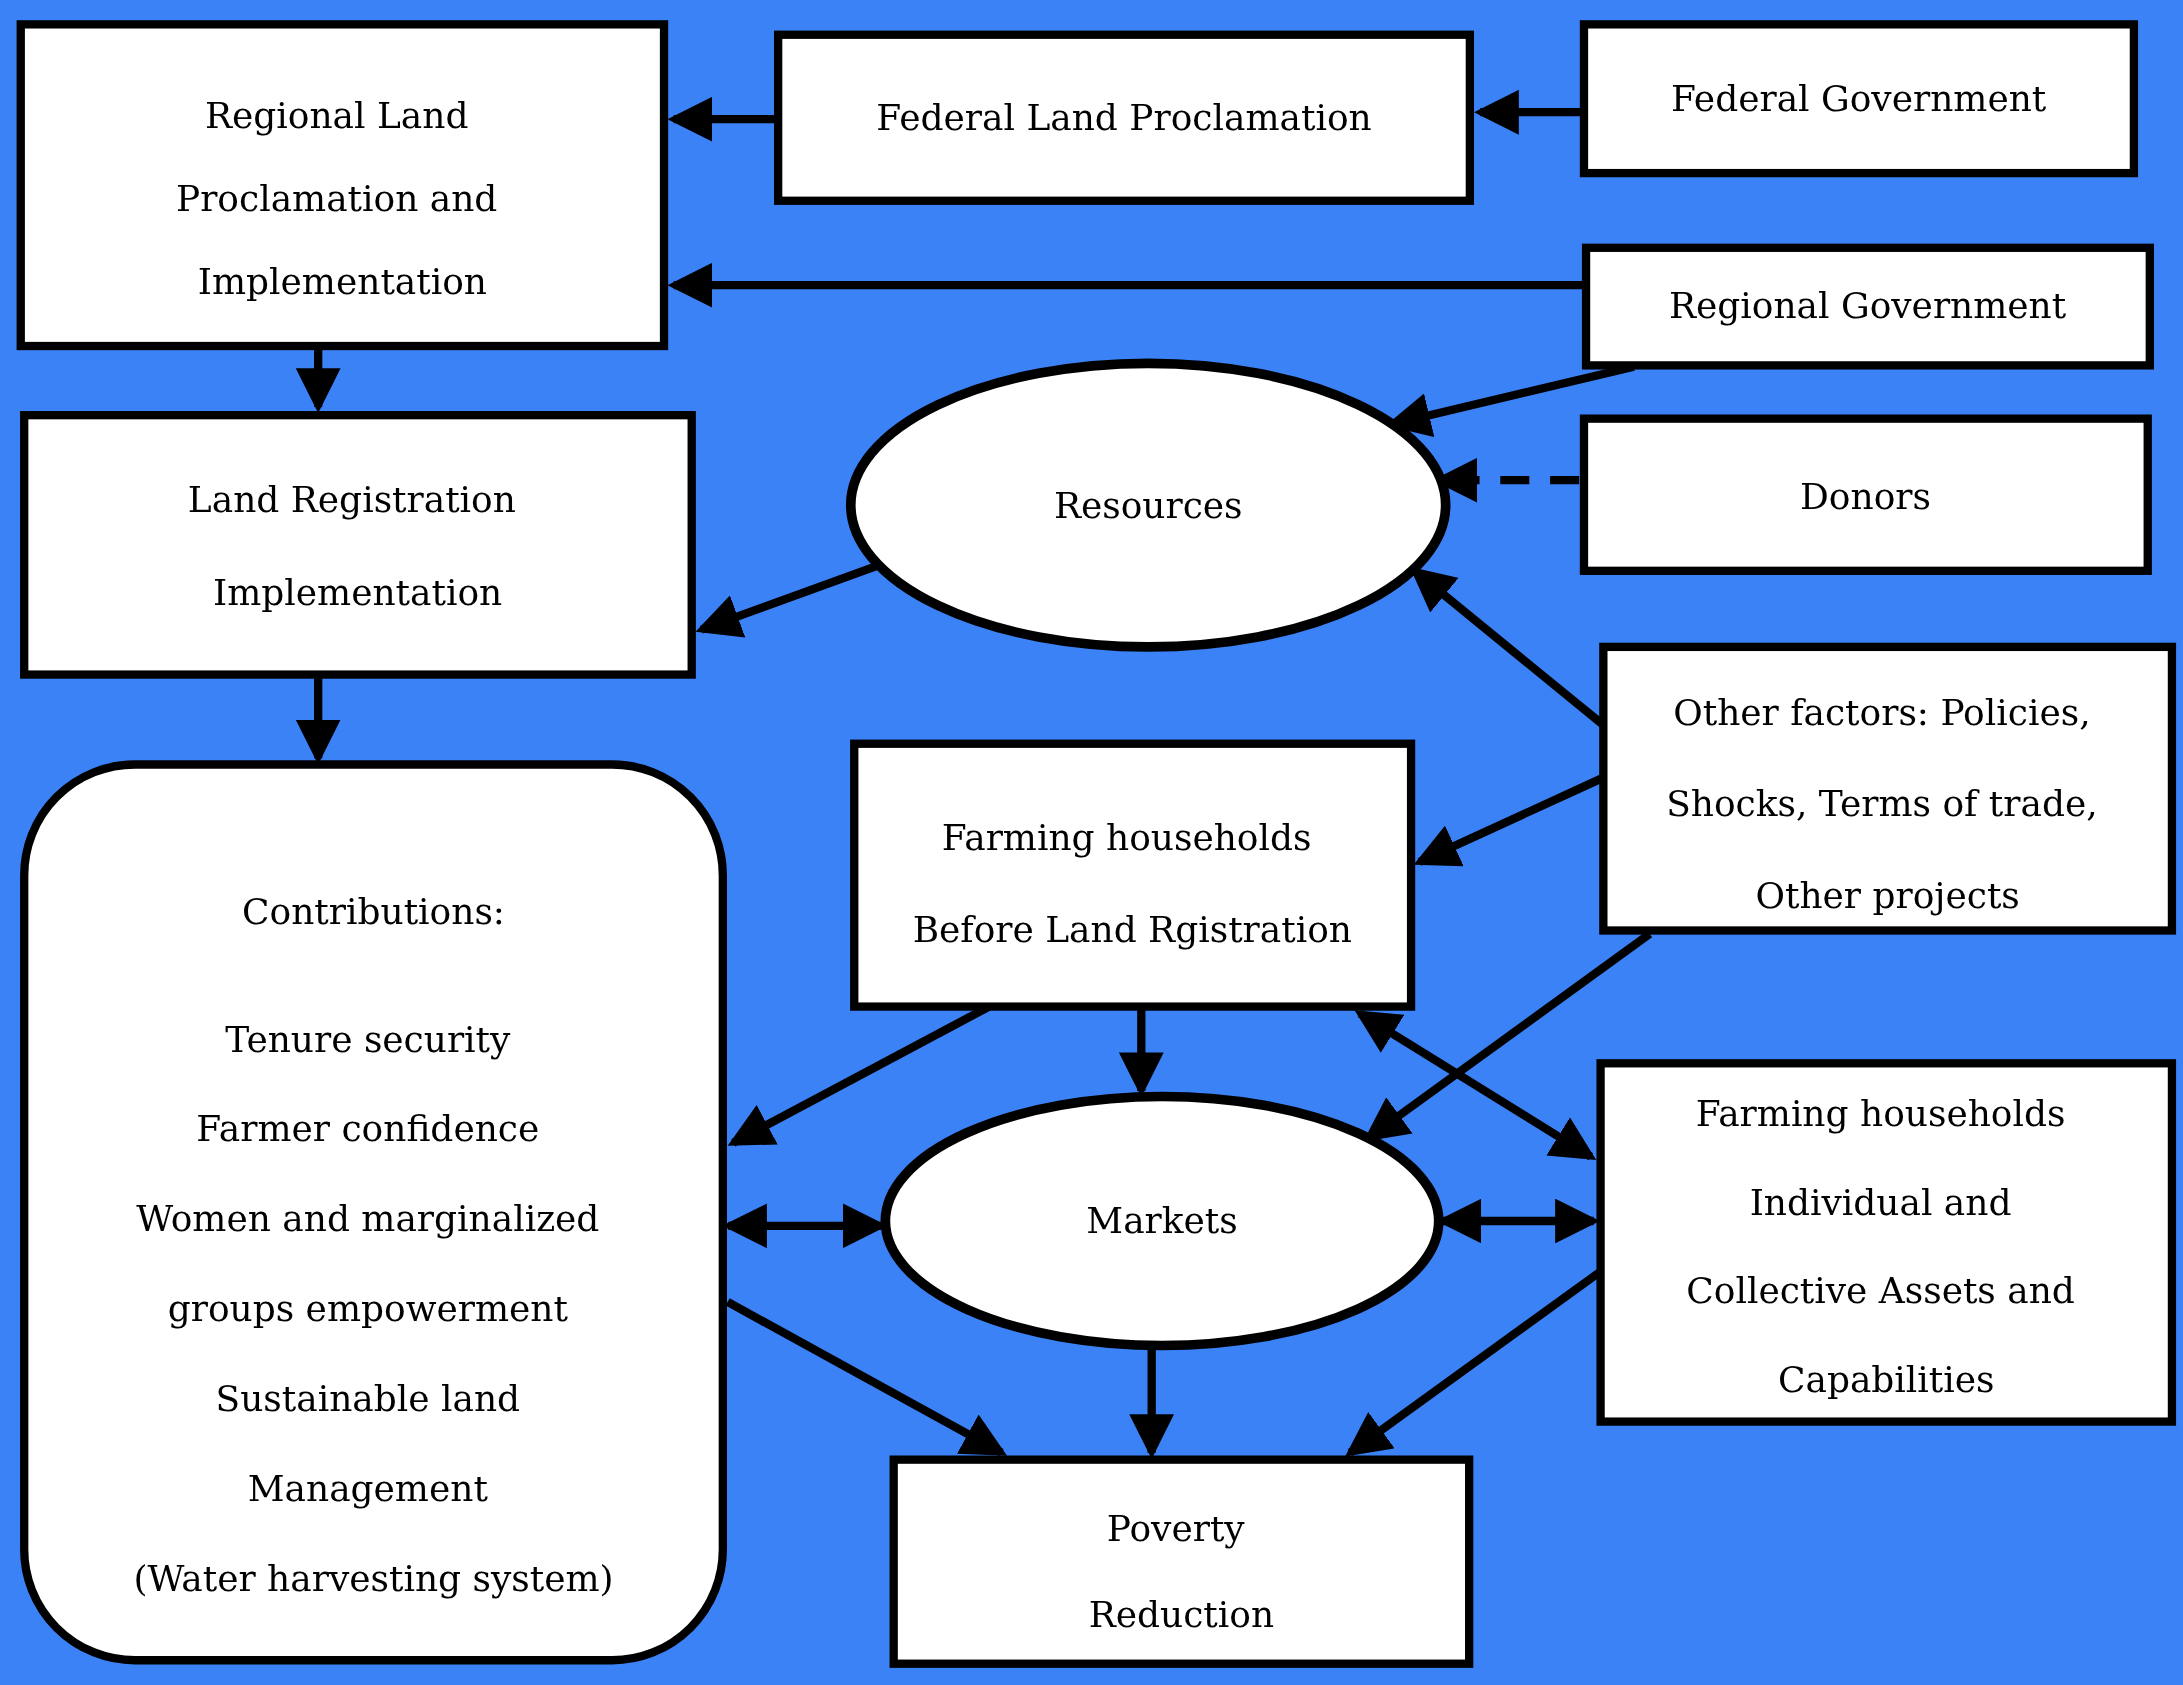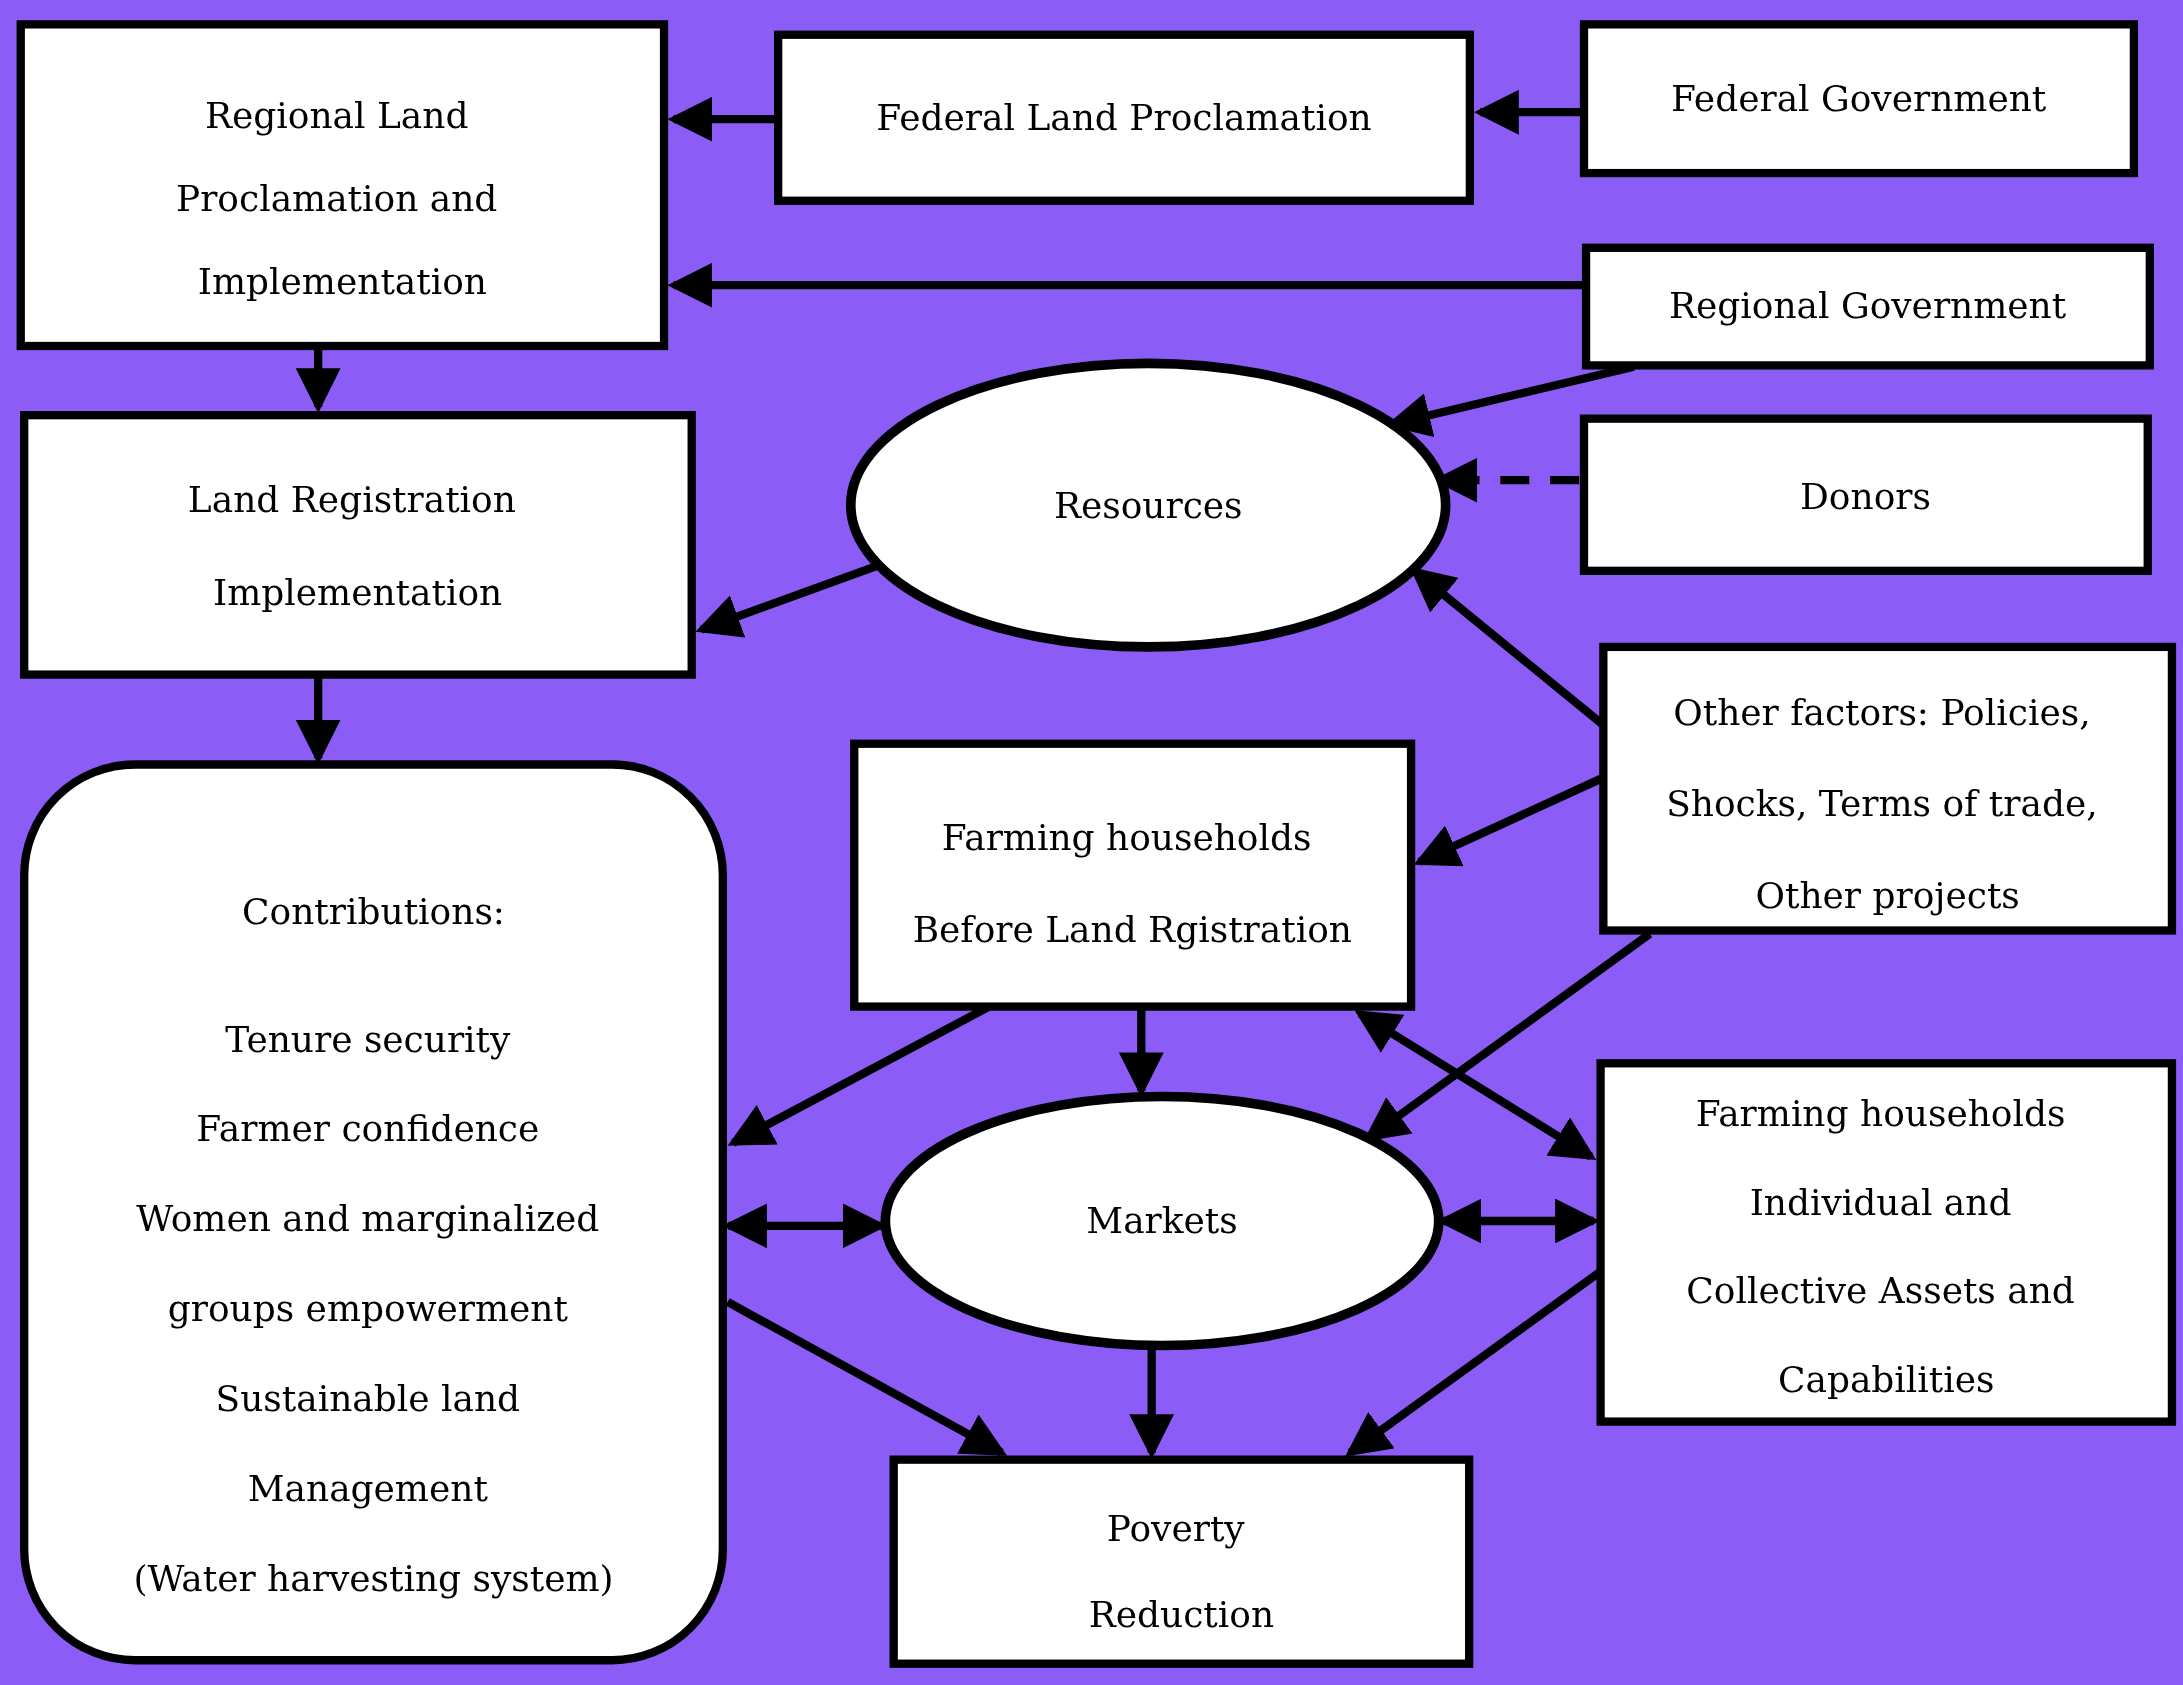--- a/index.html
+++ b/index.html
@@ -3,21 +3,21 @@
 <meta charset="utf-8">
 <style>
   html, body {
     margin: 0;
     padding: 0;
     background: #ffffff;
   }
   .diagram-wrap {
     width: 2183px;
     height: 1686px;
-    background: #8b5cf6;
+    background: #3b82f6;
     position: relative;
   }
   svg.diagram {
     display: block;
     width: 2183px;
     height: 1686px;
     font-family: "DejaVu Serif", "Liberation Serif", serif;
   }
   .shape {
     fill: #ffffff;

